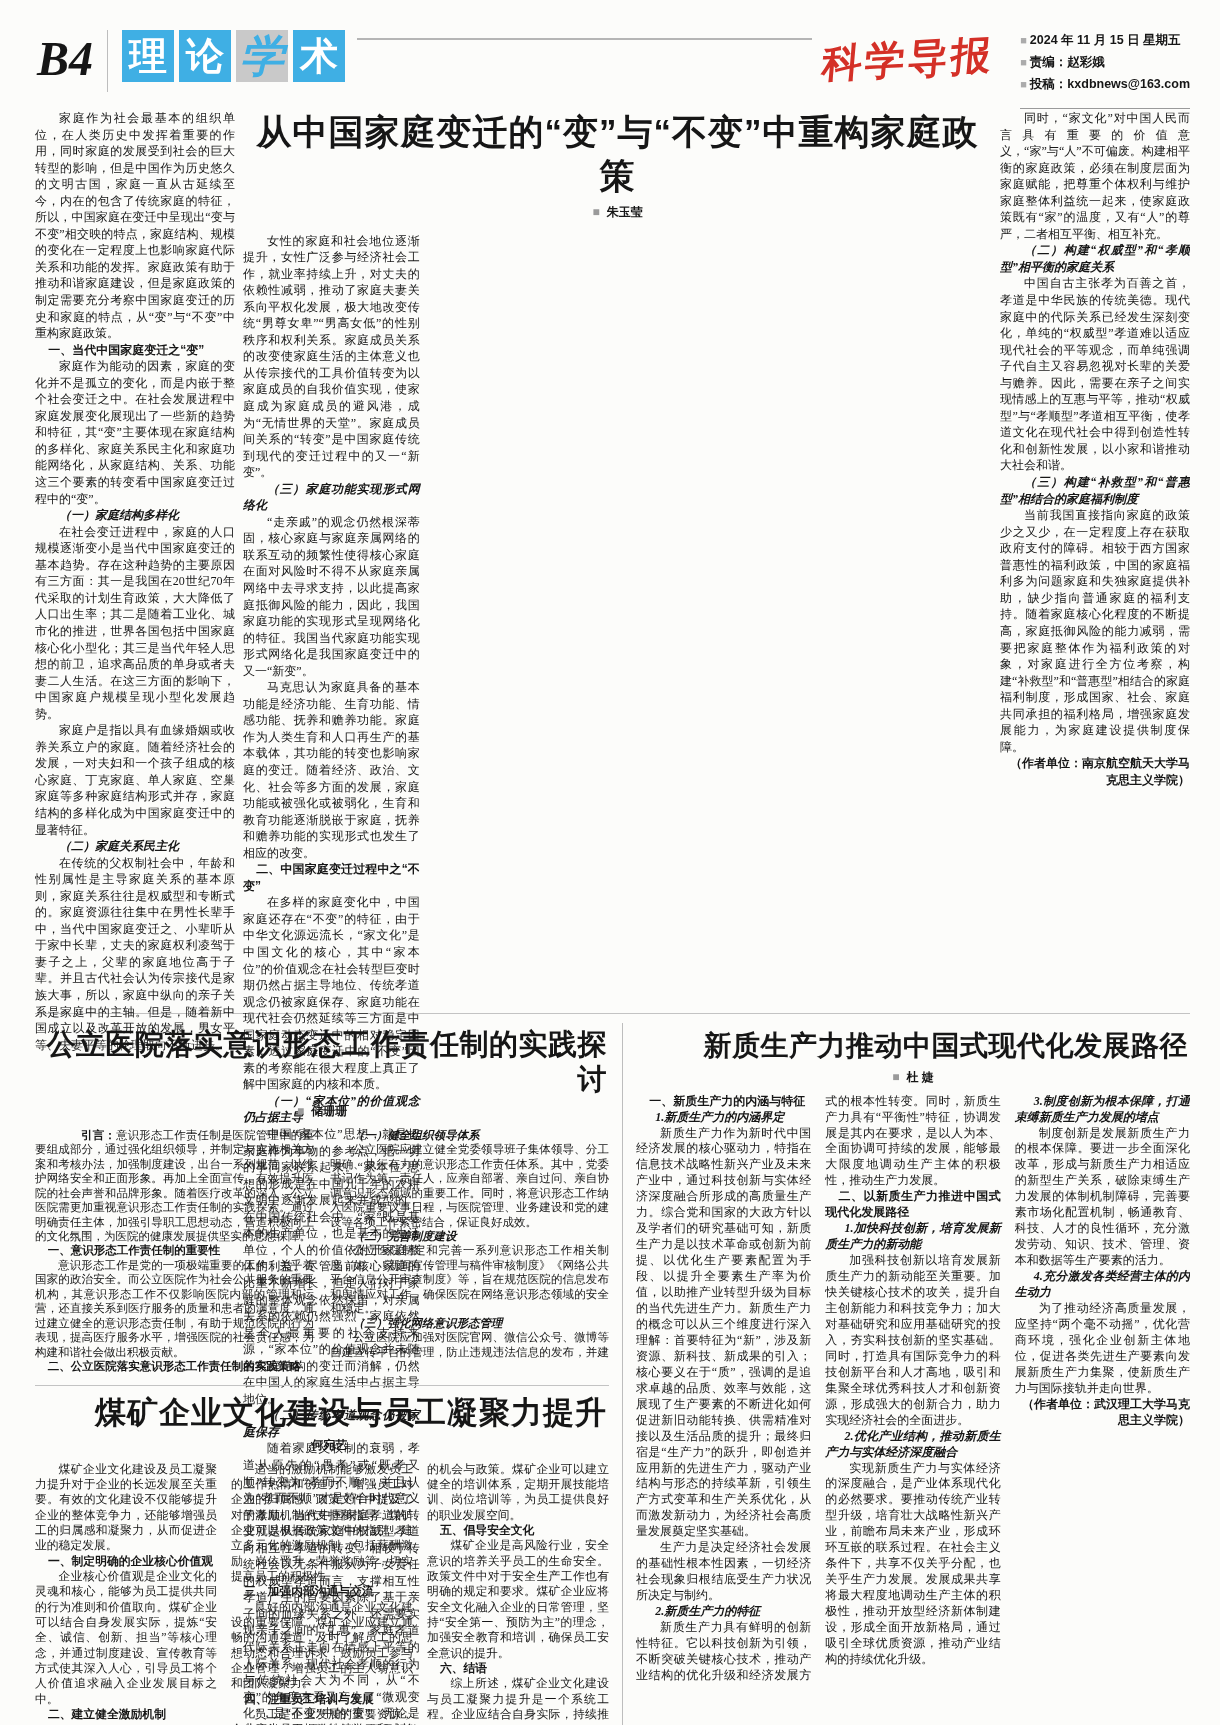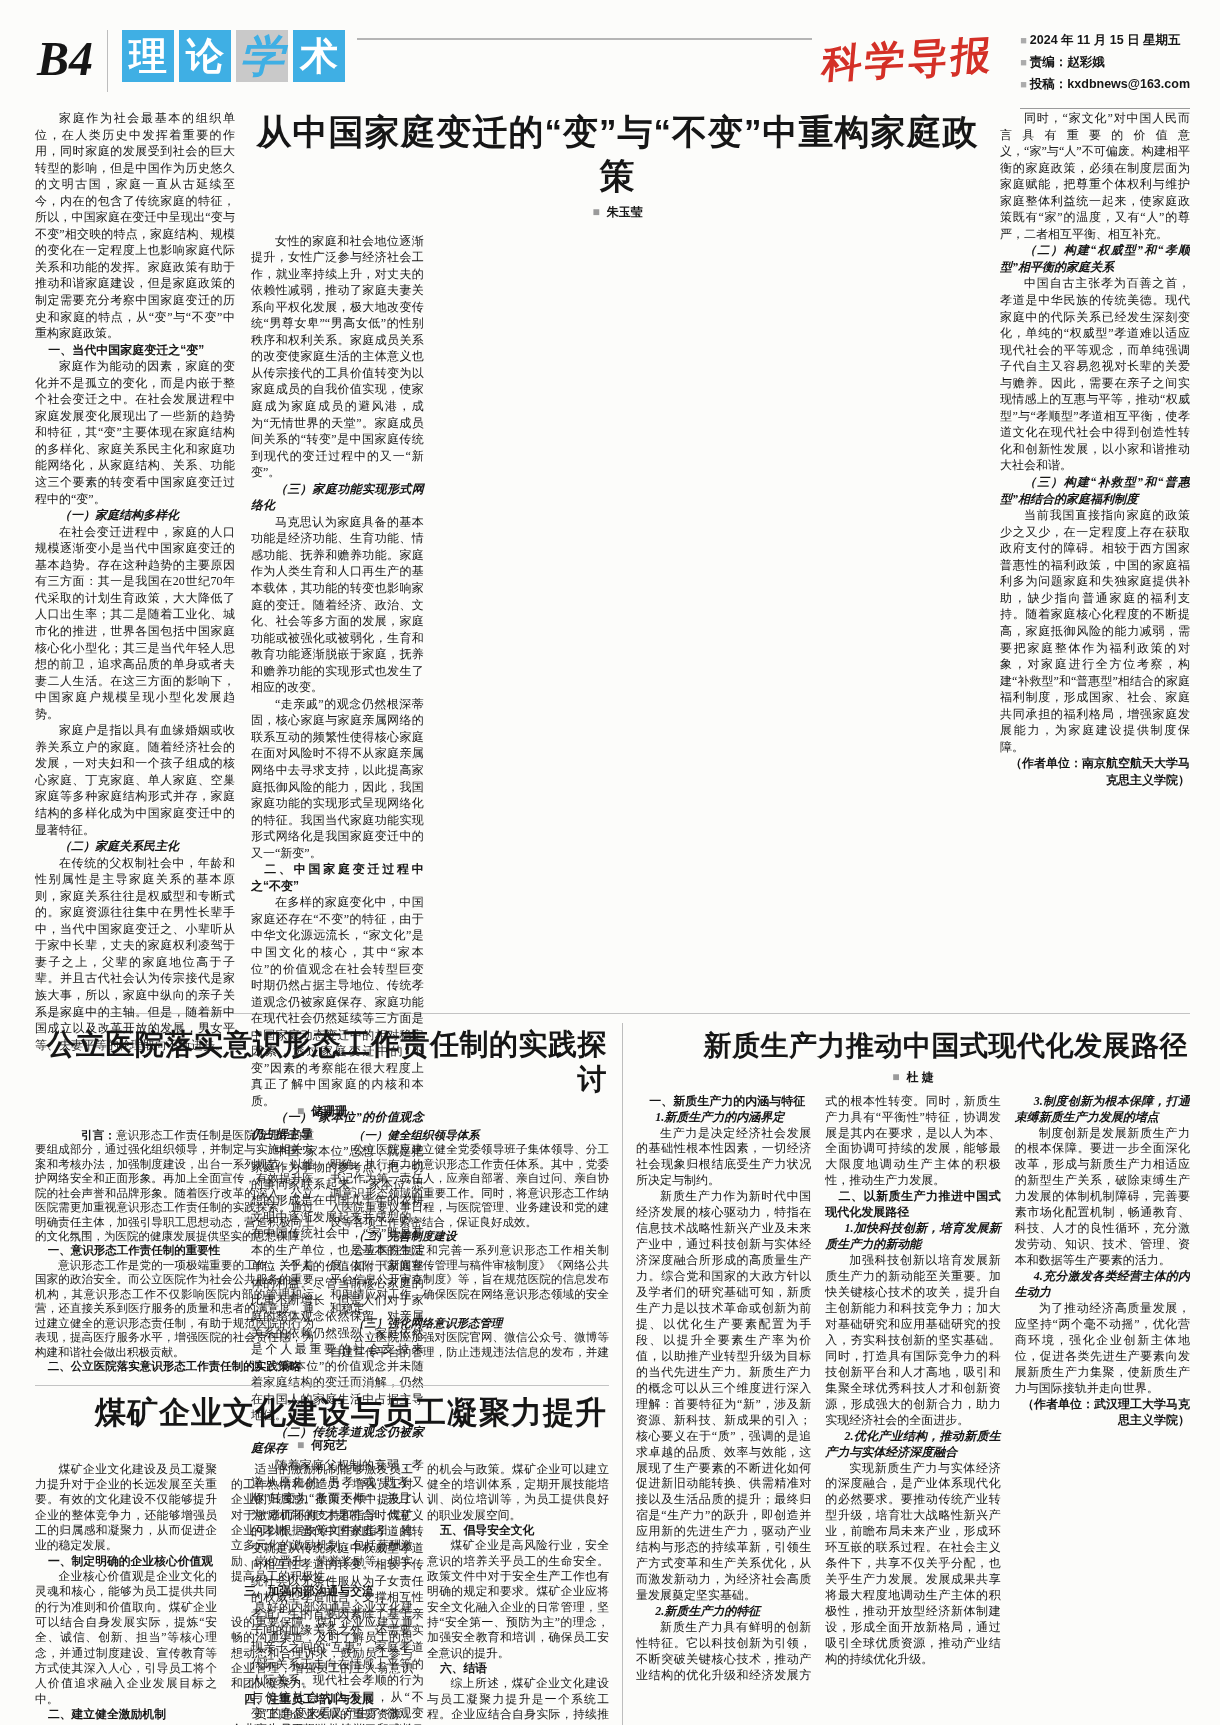--- a/index.html
+++ b/index.html
@@ -31,21 +31,21 @@
   .flow{text-align:justify;overflow:hidden;}
   .flow p{margin:0;}
   .f-p,.f-lead{text-indent:2em;}
   .f-h1{font-family:"Liberation Sans","DejaVu Sans",sans-serif;font-weight:bold;text-indent:1.1em;margin:1px 0;}
   .f-h2{font-weight:bold;font-style:italic;text-indent:2em;margin:1px 0;}
   .f-h3{font-weight:bold;font-style:italic;text-indent:1.6em;margin:1px 0;}
   .f-attr{font-weight:bold;text-align:right;font-family:"Liberation Sans",sans-serif;margin-top:3px;}
   .f-lead b{font-family:"Liberation Sans",sans-serif;font-style:normal;margin-left:23px;}
 
   
-  .main-art{margin-top:8px;height:892px;display:grid;grid-template-columns:200px 1fr 190px;column-gap:16px;}
+  .main-art{margin-top:8px;height:892px;display:grid;grid-template-columns:200px 1fr 190px;column-gap:8px;}
   .main-art .flow{font-size:12px;line-height:1.38;height:100%;}
   .main-mid{display:flex;flex-direction:column;min-width:0;}
   .main-title{text-align:center;font-family:"Liberation Sans","DejaVu Sans",sans-serif;
     font-weight:bold;font-size:35px;letter-spacing:1px;margin:0;line-height:1.25;}
   .mid-cols{flex:1;column-count:4;column-gap:14px;column-fill:auto;margin-top:4px;}
 
   .hr-full{height:1px;background:#c3c3c3;margin:11px 0 9px;}
 
   
   .lower{display:grid;grid-template-columns:588px 1fr;}
@@ -96,22 +96,22 @@
         <p class="f-p">在传统的父权制社会中，年龄和性别属性是主导家庭关系的基本原则，家庭关系往往是权威型和专断式的。家庭资源往往集中在男性长辈手中，当代中国家庭变迁之、小辈听从于家中长辈，丈夫的家庭权利凌驾于妻子之上，父辈的家庭地位高于子辈。并且古代社会认为传宗接代是家族大事，所以，家庭中纵向的亲子关系是家庭中的主轴。但是，随着新中国成立以及改革开放的发展，男女平等、夫妻平等的伦理取向不断进步。</p>
       </div>
     <div class="main-mid">
       <h1 class="main-title">从中国家庭变迁的“变”与“不变”中重构家庭政策</h1>
       <div class="byline">
         <span class="sq">■</span><span>朱玉莹</span>
       </div>
       <div class="mid-cols flow">
           <p class="f-p">女性的家庭和社会地位逐渐提升，女性广泛参与经济社会工作，就业率持续上升，对丈夫的依赖性减弱，推动了家庭夫妻关系向平权化发展，极大地改变传统“男尊女卑”“男高女低”的性别秩序和权利关系。家庭成员关系的改变使家庭生活的主体意义也从传宗接代的工具价值转变为以家庭成员的自我价值实现，使家庭成为家庭成员的避风港，成为“无情世界的天堂”。家庭成员间关系的“转变”是中国家庭传统到现代的变迁过程中的又一“新变”。</p>
           <p class="f-h2">（三）家庭功能实现形式网络化</p>
+          <p class="f-p">“走亲戚”的观念仍然根深蒂固，核心家庭与家庭亲属网络的联系互动的频繁性使得核心家庭在面对风险时不得不从家庭亲属网络中去寻求支持，以此提高家庭抵御风险的能力，因此，我国家庭功能的实现形式呈现网络化的特征。我国当代家庭功能实现形式网络化是我国家庭变迁中的又一“新变”。</p>
           <p class="f-p">马克思认为家庭具备的基本功能是经济功能、生育功能、情感功能、抚养和赡养功能。家庭作为人类生育和人口再生产的基本载体，其功能的转变也影响家庭的变迁。随着经济、政治、文化、社会等多方面的发展，家庭功能或被强化或被弱化，生育和教育功能逐渐脱嵌于家庭，抚养和赡养功能的实现形式也发生了相应的改变。</p>
-          <p class="f-p">“走亲戚”的观念仍然根深蒂固，核心家庭与家庭亲属网络的联系互动的频繁性使得核心家庭在面对风险时不得不从家庭亲属网络中去寻求支持，以此提高家庭抵御风险的能力，因此，我国家庭功能的实现形式呈现网络化的特征。我国当代家庭功能实现形式网络化是我国家庭变迁中的又一“新变”。</p>
           <p class="f-h1">二、中国家庭变迁过程中之“不变”</p>
           <p class="f-p">在多样的家庭变化中，中国家庭还存在“不变”的特征，由于中华文化源远流长，“家文化”是中国文化的核心，其中“家本位”的价值观念在社会转型巨变时期仍然占据主导地位、传统孝道观念仍被家庭保存、家庭功能在现代社会仍然延续等三方面是中国家庭动态变迁中的相对稳定因素，透过家庭变迁中的“不变”因素的考察能在很大程度上真正了解中国家庭的内核和本质。</p>
           <p class="f-h2">（一）“家本位”的价值观念仍占据主导</p>
           <p class="f-p">中国“家本位”思想，就是把家庭作为事物的参考点，把一切的事同家联系起来。“家本位”思想的形成是在中国几千年的农耕文明中逐渐发展起来并成型的，在中国传统社会中，“家”既是基本的生产单位，也是基本的生活单位，个人的价值依附于家庭整体的利益。尽管当前核心家庭的比重不断增长，但是人们对于家庭的整体观念依然保留，对亲属关系的依赖仍然强烈，家庭依然是个人最重要的社会支持来源，“家本位”的价值观念并未随着家庭结构的变迁而消解，仍然在中国人的家庭生活中占据主导地位。</p>
           <p class="f-h2">（二）传统孝道观念仍被家庭保存</p>
           <p class="f-p">随着家庭父权制的衰弱，孝道从原先的“愚孝”或“既孝又顺”转变为“孝而不顺”，并且认为“孝而不顺”才是符合时代意义的孝顺。当代中国家庭孝道的转变就是从传统家庭中权威型孝道向相互性孝道的转变。相较于传统社会以无条件服从为子女责任的权威型孝道而言，支撑相互性孝道产生的首要因素除了基于亲子间的血缘关系之外，还需要实现亲子之间的“互惠”，家庭孝道代际关系正走向在情感上平等的人际关系。现代社会孝顺的行为与传统社会大为不同，从“不变”的角度来看又产生了“微观变化”，是“不变”中的“变”。无论是传统社会的“既孝也顺”还是现代社会的“孝而不顺”，它都是中华家文化传统中孝道伦理的延续与保存。</p>
         </div>
     </div>
     <div class="flow">
         <p class="f-p">同时，“家文化”对中国人民而言具有重要的价值意义，“家”与“人”不可偏废。构建相平衡的家庭政策，必须在制度层面为家庭赋能，把尊重个体权利与维护家庭整体利益统一起来，使家庭政策既有“家”的温度，又有“人”的尊严，二者相互平衡、相互补充。</p>
@@ -176,22 +176,22 @@
     <div class="lower-right">
 
       <div>
         <h2 class="sec-title nq-title">新质生产力推动中国式现代化发展路径</h2>
         <div class="byline">
           <span class="sq">■</span><span>杜 婕</span>
         </div>
         <div class="nq-cols flow">
             <p class="f-h1">一、新质生产力的内涵与特征</p>
             <p class="f-h3">1.新质生产力的内涵界定</p>
+            <p class="f-p">新质生产力作为新时代中国经济发展的核心驱动力，特指在信息技术战略性新兴产业及未来产业中，通过科技创新与实体经济深度融合所形成的高质量生产力。综合党和国家的大政方针以及学者们的研究基础可知，新质生产力是以技术革命或创新为前提、以优化生产要素配置为手段、以提升全要素生产率为价值，以助推产业转型升级为目标的当代先进生产力。新质生产力的概念可以从三个维度进行深入理解：首要特征为“新”，涉及新资源、新科技、新成果的引入；核心要义在于“质”，强调的是追求卓越的品质、效率与效能，这展现了生产要素的不断进化如何促进新旧动能转换、供需精准对接以及生活品质的提升；最终归宿是“生产力”的跃升，即创造并应用新的先进生产力，驱动产业结构与形态的持续革新，引领生产方式变革和生产关系优化，从而激发新动力，为经济社会高质量发展奠定坚实基础。</p>
             <p class="f-p">生产力是决定经济社会发展的基础性根本性因素，一切经济社会现象归根结底受生产力状况所决定与制约。</p>
-            <p class="f-p">新质生产力作为新时代中国经济发展的核心驱动力，特指在信息技术战略性新兴产业及未来产业中，通过科技创新与实体经济深度融合所形成的高质量生产力。综合党和国家的大政方针以及学者们的研究基础可知，新质生产力是以技术革命或创新为前提、以优化生产要素配置为手段、以提升全要素生产率为价值，以助推产业转型升级为目标的当代先进生产力。新质生产力的概念可以从三个维度进行深入理解：首要特征为“新”，涉及新资源、新科技、新成果的引入；核心要义在于“质”，强调的是追求卓越的品质、效率与效能，这展现了生产要素的不断进化如何促进新旧动能转换、供需精准对接以及生活品质的提升；最终归宿是“生产力”的跃升，即创造并应用新的先进生产力，驱动产业结构与形态的持续革新，引领生产方式变革和生产关系优化，从而激发新动力，为经济社会高质量发展奠定坚实基础。</p>
             <p class="f-h3">2.新质生产力的特征</p>
             <p class="f-p">新质生产力具有鲜明的创新性特征。它以科技创新为引领，不断突破关键核心技术，推动产业结构的优化升级和经济发展方式的根本性转变。同时，新质生产力具有“平衡性”特征，协调发展是其内在要求，是以人为本、全面协调可持续的发展，能够最大限度地调动生产主体的积极性，推动生产力发展。</p>
             <p class="f-h1">二、以新质生产力推进中国式现代化发展路径</p>
             <p class="f-h3">1.加快科技创新，培育发展新质生产力的新动能</p>
             <p class="f-p">加强科技创新以培育发展新质生产力的新动能至关重要。加快关键核心技术的攻关，提升自主创新能力和科技竞争力；加大对基础研究和应用基础研究的投入，夯实科技创新的坚实基础。同时，打造具有国际竞争力的科技创新平台和人才高地，吸引和集聚全球优秀科技人才和创新资源，形成强大的创新合力，助力实现经济社会的全面进步。</p>
             <p class="f-h3">2.优化产业结构，推动新质生产力与实体经济深度融合</p>
             <p class="f-p">实现新质生产力与实体经济的深度融合，是产业体系现代化的必然要求。要推动传统产业转型升级，培育壮大战略性新兴产业，前瞻布局未来产业，形成环环互嵌的联系过程。在社会主义条件下，共享不仅关乎分配，也关乎生产力发展。发展成果共享将最大程度地调动生产主体的积极性，推动开放型经济新体制建设，形成全面开放新格局，通过吸引全球优质资源，推动产业结构的持续优化升级。</p>
             <p class="f-h3">3.制度创新为根本保障，打通束缚新质生产力发展的堵点</p>
             <p class="f-p">制度创新是发展新质生产力的根本保障。要进一步全面深化改革，形成与新质生产力相适应的新型生产关系，破除束缚生产力发展的体制机制障碍，完善要素市场化配置机制，畅通教育、科技、人才的良性循环，充分激发劳动、知识、技术、管理、资本和数据等生产要素的活力。</p>
             <p class="f-h3">4.充分激发各类经营主体的内生动力</p>

